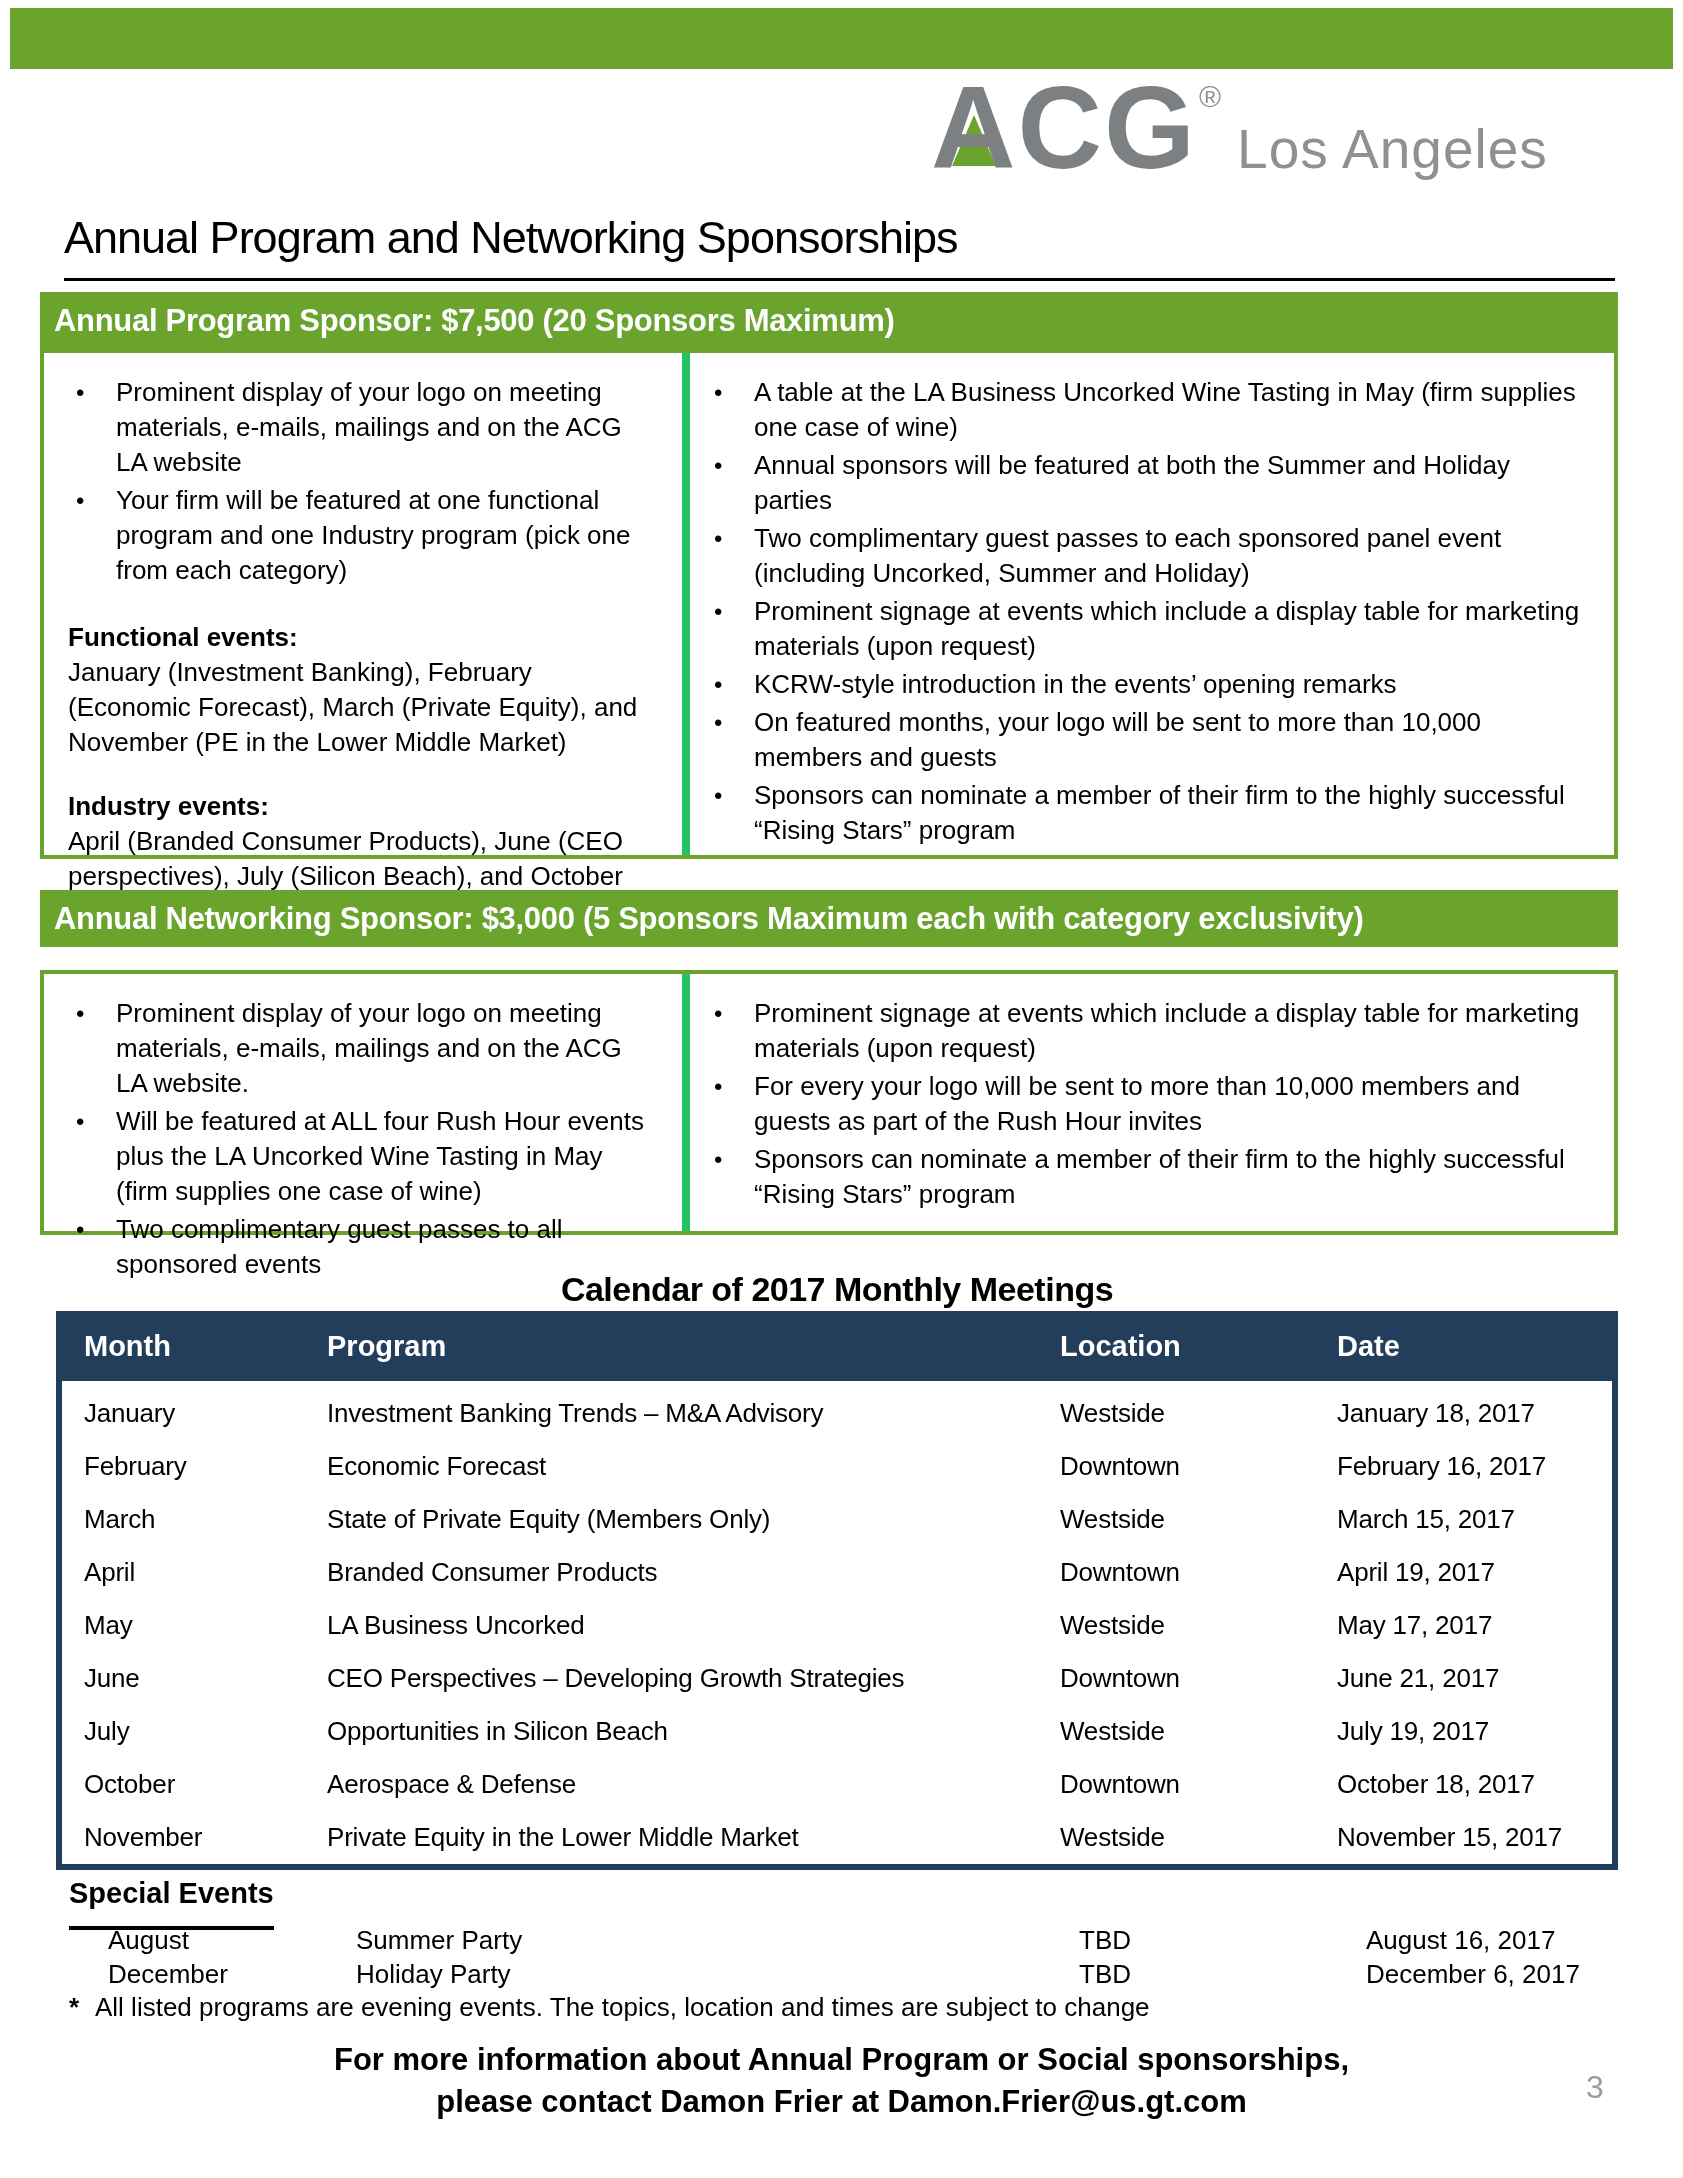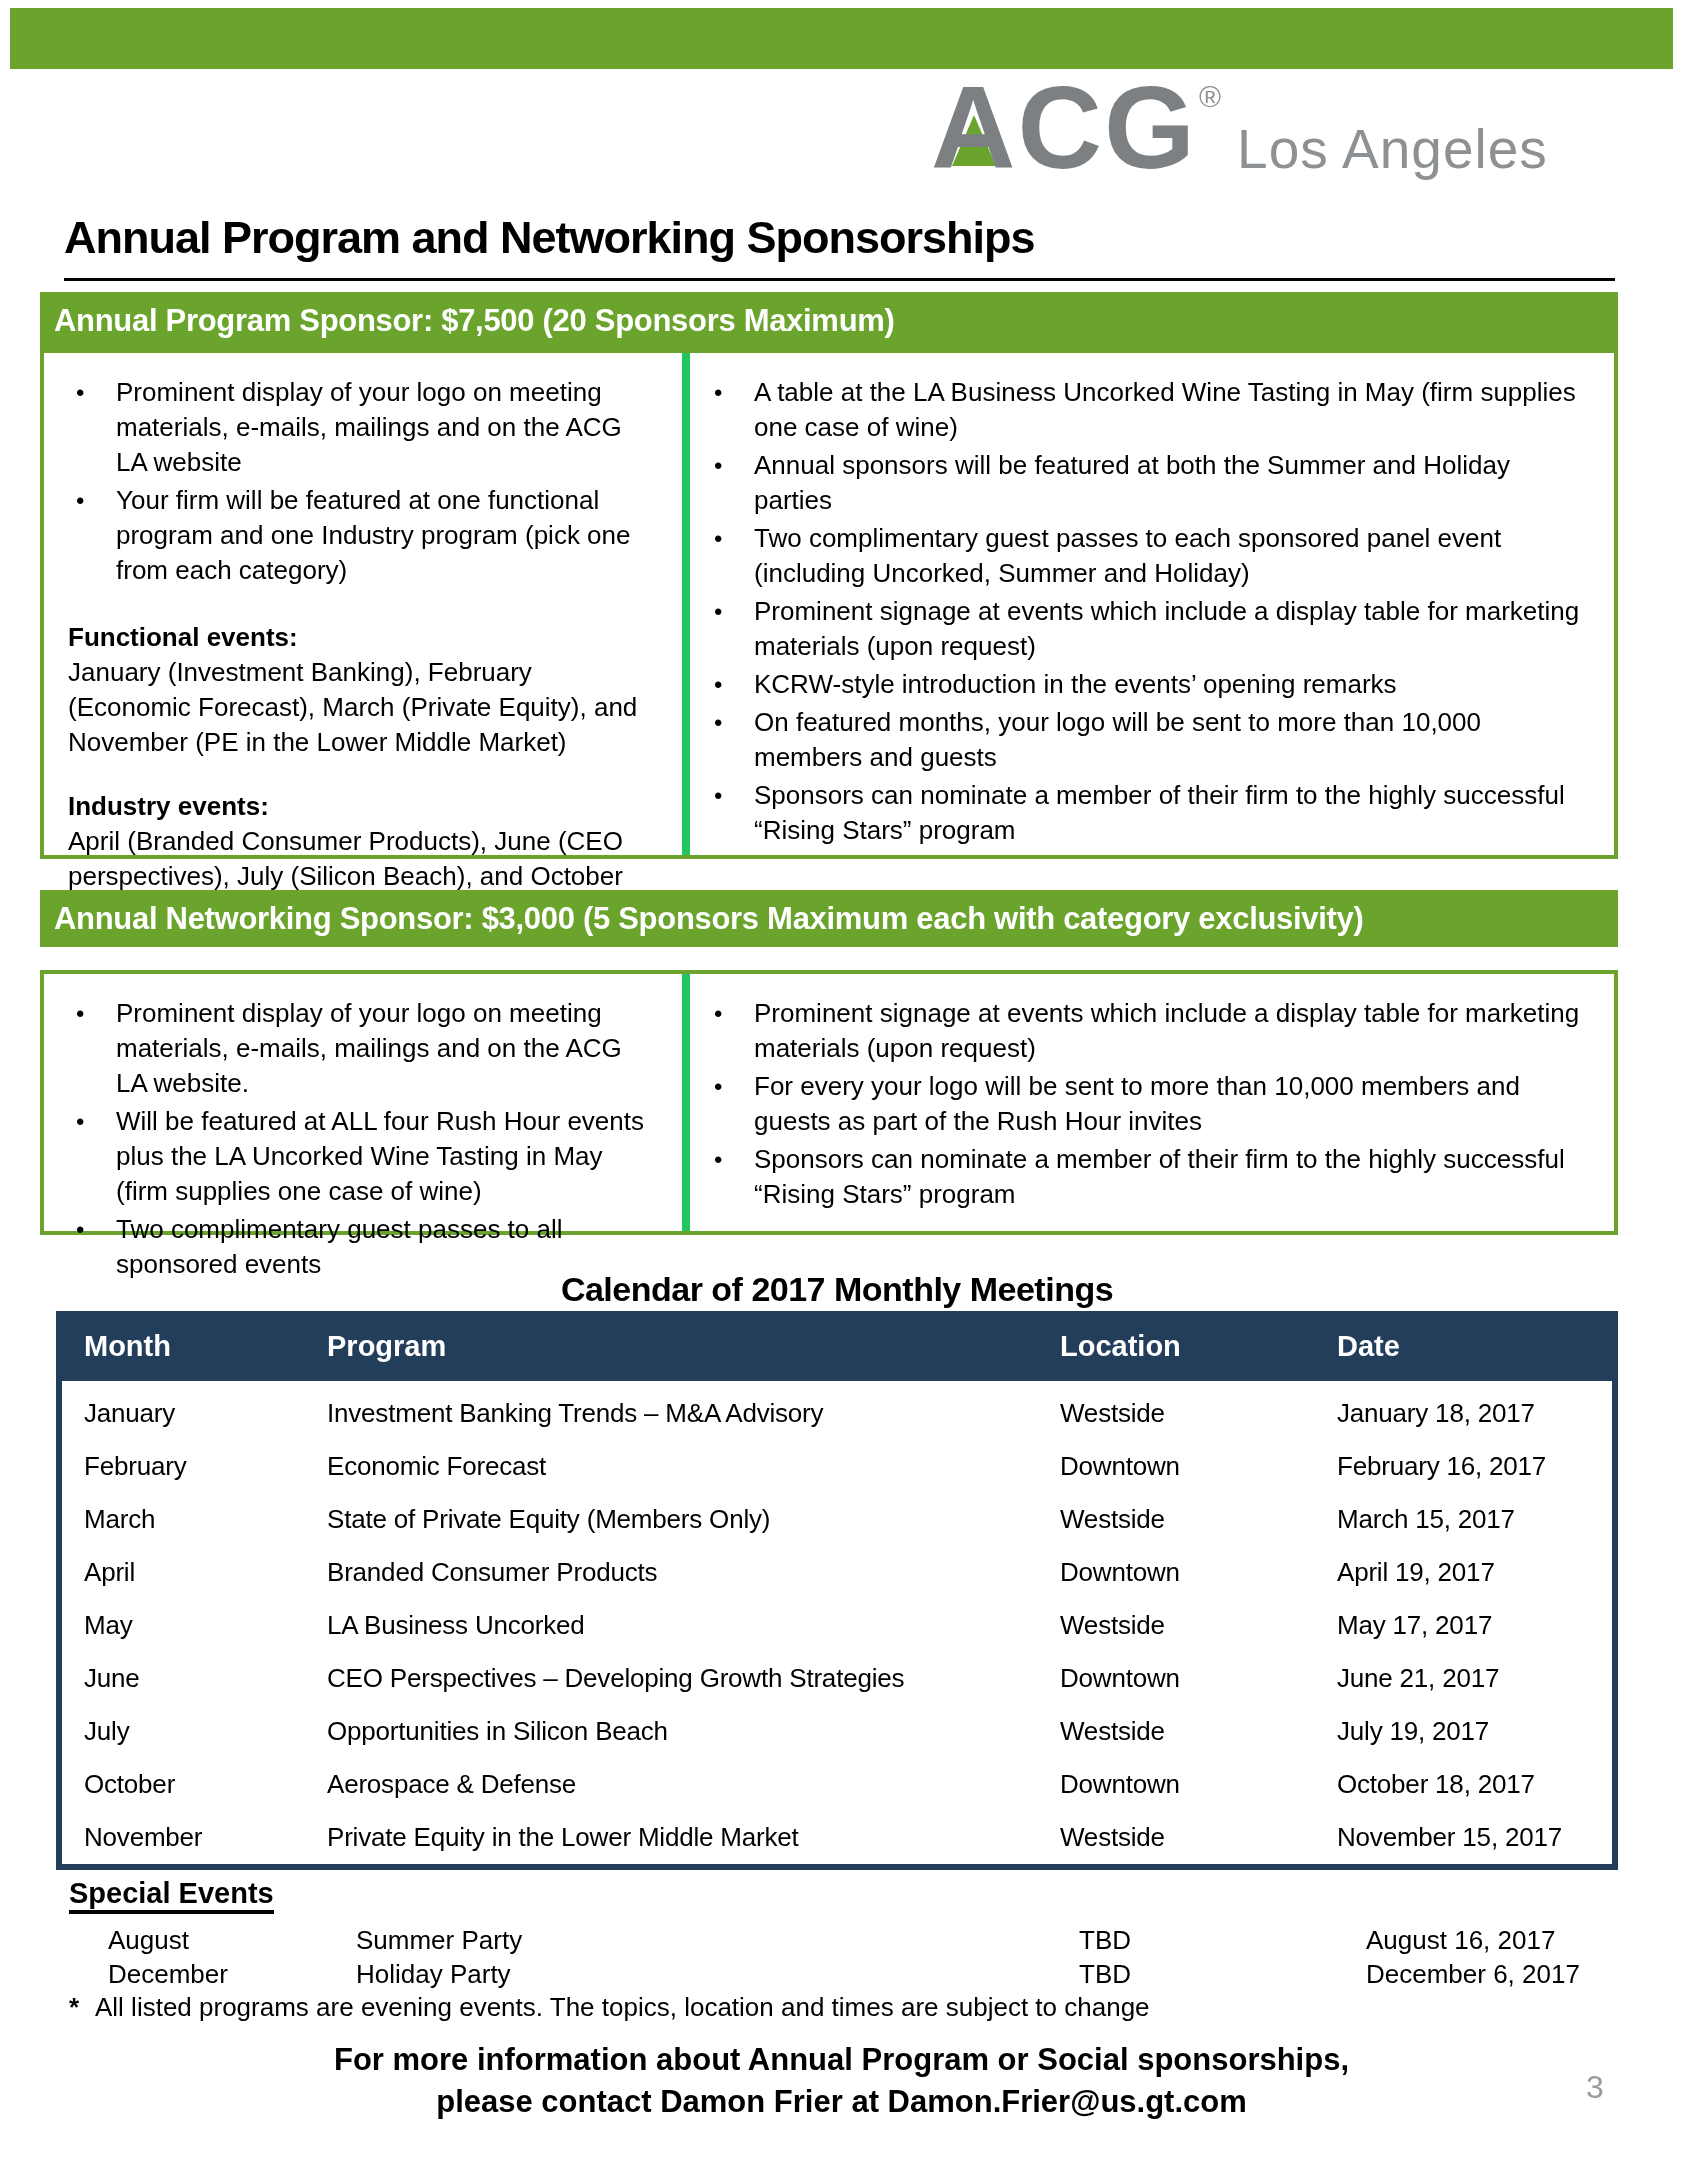--- a/index.html
+++ b/index.html
@@ -11,21 +11,21 @@
 
   
   .logo{position:absolute;left:931px;top:69px;display:flex;align-items:baseline;}
   .acg{font-size:117px;font-weight:bold;color:#7d8083;letter-spacing:2px;line-height:1;position:relative;z-index:1;}
   .tri{position:absolute;left:952px;top:115px;width:44px;height:51px;background:#6AA42C;
        clip-path:polygon(50% 0,100% 100%,0 100%);z-index:0;}
   .reg{font-size:30px;color:#8d9093;position:relative;top:-61px;left:2px;}
   .loc{font-size:55px;color:#8e9194;margin-left:18px;letter-spacing:1px;}
 
   
-  .title{position:absolute;left:64px;top:212px;font-size:45px;font-weight:bold;letter-spacing:-1px;}
+  .title{position:absolute;left:64px;top:212px;font-size:45px;font-weight:normal;letter-spacing:-1px;}
   .rule{position:absolute;left:64px;top:278px;width:1551px;height:3px;background:#000;}
 
   
   .banner{position:absolute;left:40px;width:1578px;height:57px;background:#6AA42C;color:#fff;
           font-weight:bold;font-size:31px;letter-spacing:-0.3px;line-height:57px;
           padding-left:14px;box-sizing:border-box;}
   .banner1{top:292px;}
   .banner2{top:890px;}
 
   
@@ -48,21 +48,21 @@
   .cal-head{height:70px;background:#233E5B;color:#fff;font-weight:bold;font-size:29px;
             display:grid;grid-template-columns:243px 733px 277px 1fr;align-items:center;
             padding-left:28px;box-sizing:border-box;}
   .cal-body{border:6px solid #233E5B;border-top:none;background:#fff;box-sizing:border-box;
             padding:6px 12px 0 0;}
   .cal-row{display:grid;grid-template-columns:243px 733px 277px 1fr;align-items:center;
            height:53px;padding-left:22px;box-sizing:border-box;font-size:26px;letter-spacing:-0.2px;}
 
   
   .se-title{position:absolute;left:69px;top:1877px;font-size:29px;font-weight:bold;
-            border-bottom:4px solid #000;padding-bottom:0;}
+            border-bottom:4px solid #000;padding-bottom:16px;}
   .se-rows{position:absolute;left:56px;top:1923px;width:1562px;}
   .se-row{display:grid;grid-template-columns:248px 723px 287px 1fr;padding-left:52px;
           box-sizing:border-box;font-size:26px;line-height:34px;}
 
   .note{position:absolute;left:69px;top:1992px;display:flex;font-size:26px;}
   .note .star{font-weight:bold;width:26px;}
 
   .footer{position:absolute;left:0;top:2039px;width:1683px;text-align:center;
           font-size:31px;font-weight:bold;line-height:42px;}
   .pagenum{position:absolute;left:1586px;top:2069px;font-size:32px;color:#9b9b9b;}

